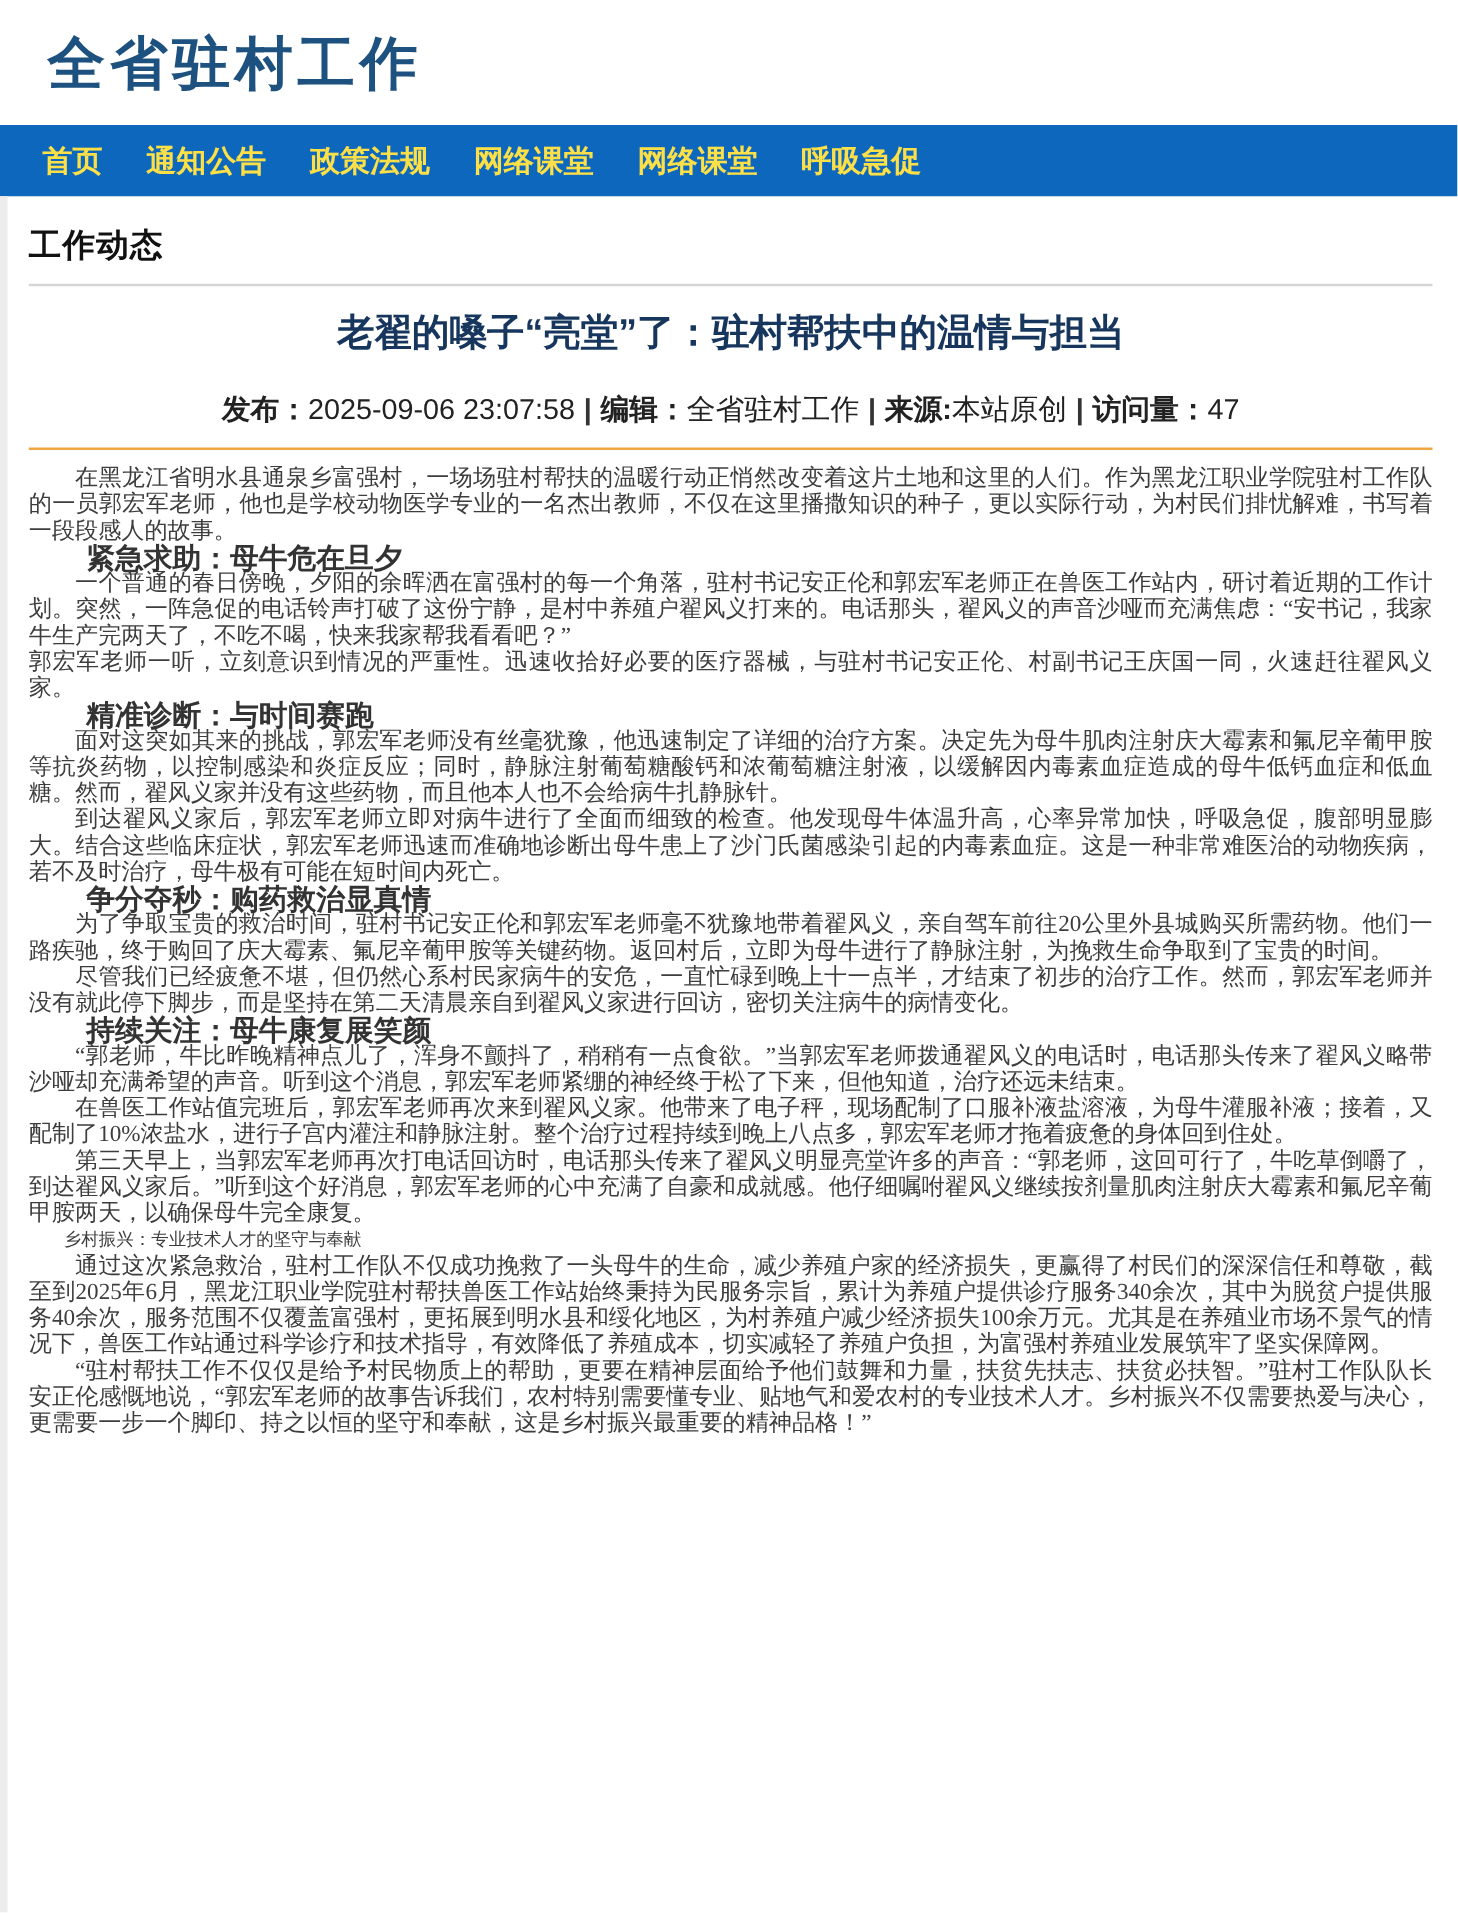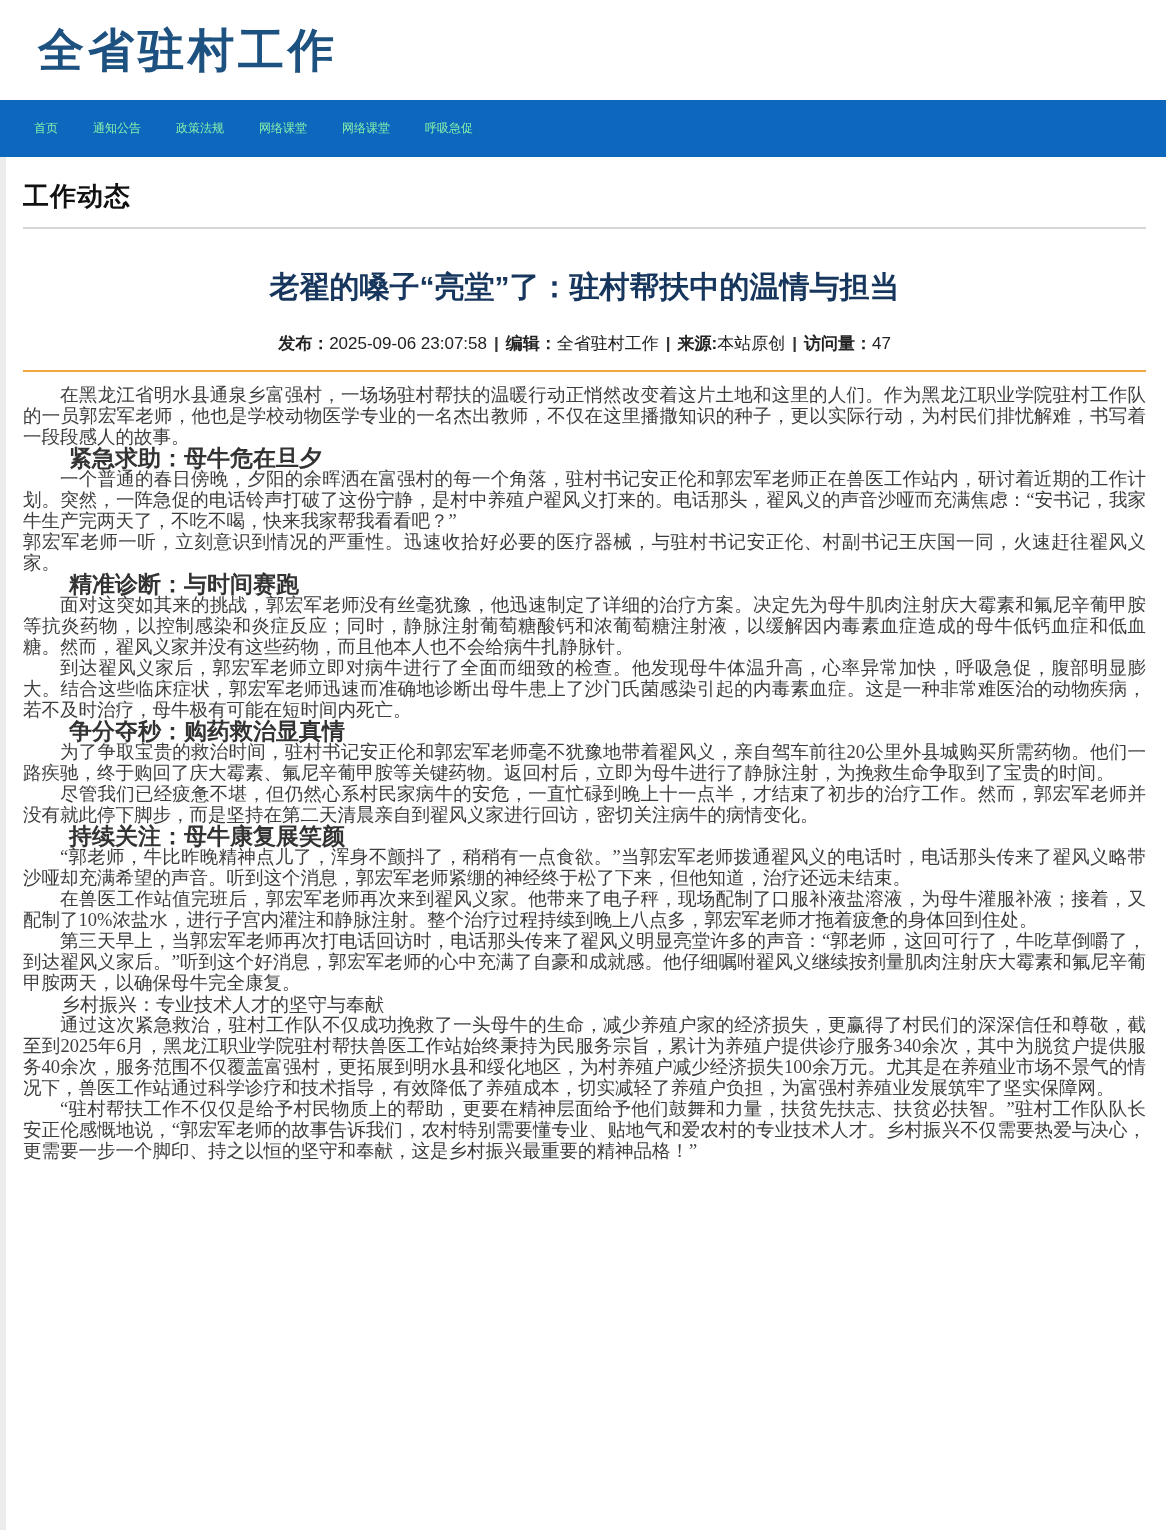--- a/index.html
+++ b/index.html
@@ -30,23 +30,23 @@
 
   
   .navbar {
     height: 57px;
     background: #0d68bd;
     display: flex;
     align-items: center;
     padding-left: 34px;
   }
   .nav-item {
-    color: #86efac;
-    font-size: 12px;
-    font-weight: normal;
+    color: #fde047;
+    font-size: 24px;
+    font-weight: bold;
     margin-right: 35px;
     cursor: pointer;
     white-space: nowrap;
   }
 
   
   .main {
     border-left: 6px solid #ececec;
     padding: 0 20px 0 17px;
     min-height: 1373px;
@@ -57,32 +57,32 @@
     border-bottom: 2px solid #d6d6d6;
   }
   .section-title {
     font-size: 26px;
     font-weight: bold;
     color: #111111;
     letter-spacing: 1px;
   }
 
   .article-title {
-    margin-top: 40px;
+    margin-top: 20px;
     text-align: center;
     font-size: 30px;
     font-weight: bold;
     color: #17365d;
     line-height: 1.2;
   }
 
   .article-meta {
     margin-top: 27px;
     text-align: center;
-    font-size: 17px;
+    font-size: 23px;
     color: #222222;
   }
   .article-meta .label { font-weight: bold; }
   .article-meta .sep   { margin: 0 7px; color: #333333; font-weight: bold; }
 
   .orange-divider {
     margin-top: 15px;
     border: none;
     border-top: 2px solid #f0a643;
   }
@@ -101,21 +101,21 @@
   .sub {
     font-family: "Liberation Sans", "DejaVu Sans", sans-serif;
     font-weight: bold;
     font-size: 23px;
     color: #333333;
     text-indent: 2em;
   }
   .sub-plain {
     font-family: "Liberation Serif", "DejaVu Serif", serif;
     font-weight: normal;
-    font-size: 19px;
+    font-size: 14px;
     color: #3d3d3d;
     text-indent: 2em;
   }
 </style>
 </head>
 <body>
 
 <header class="masthead">
   <span class="site-title">全省驻村工作</span>
 </header>

